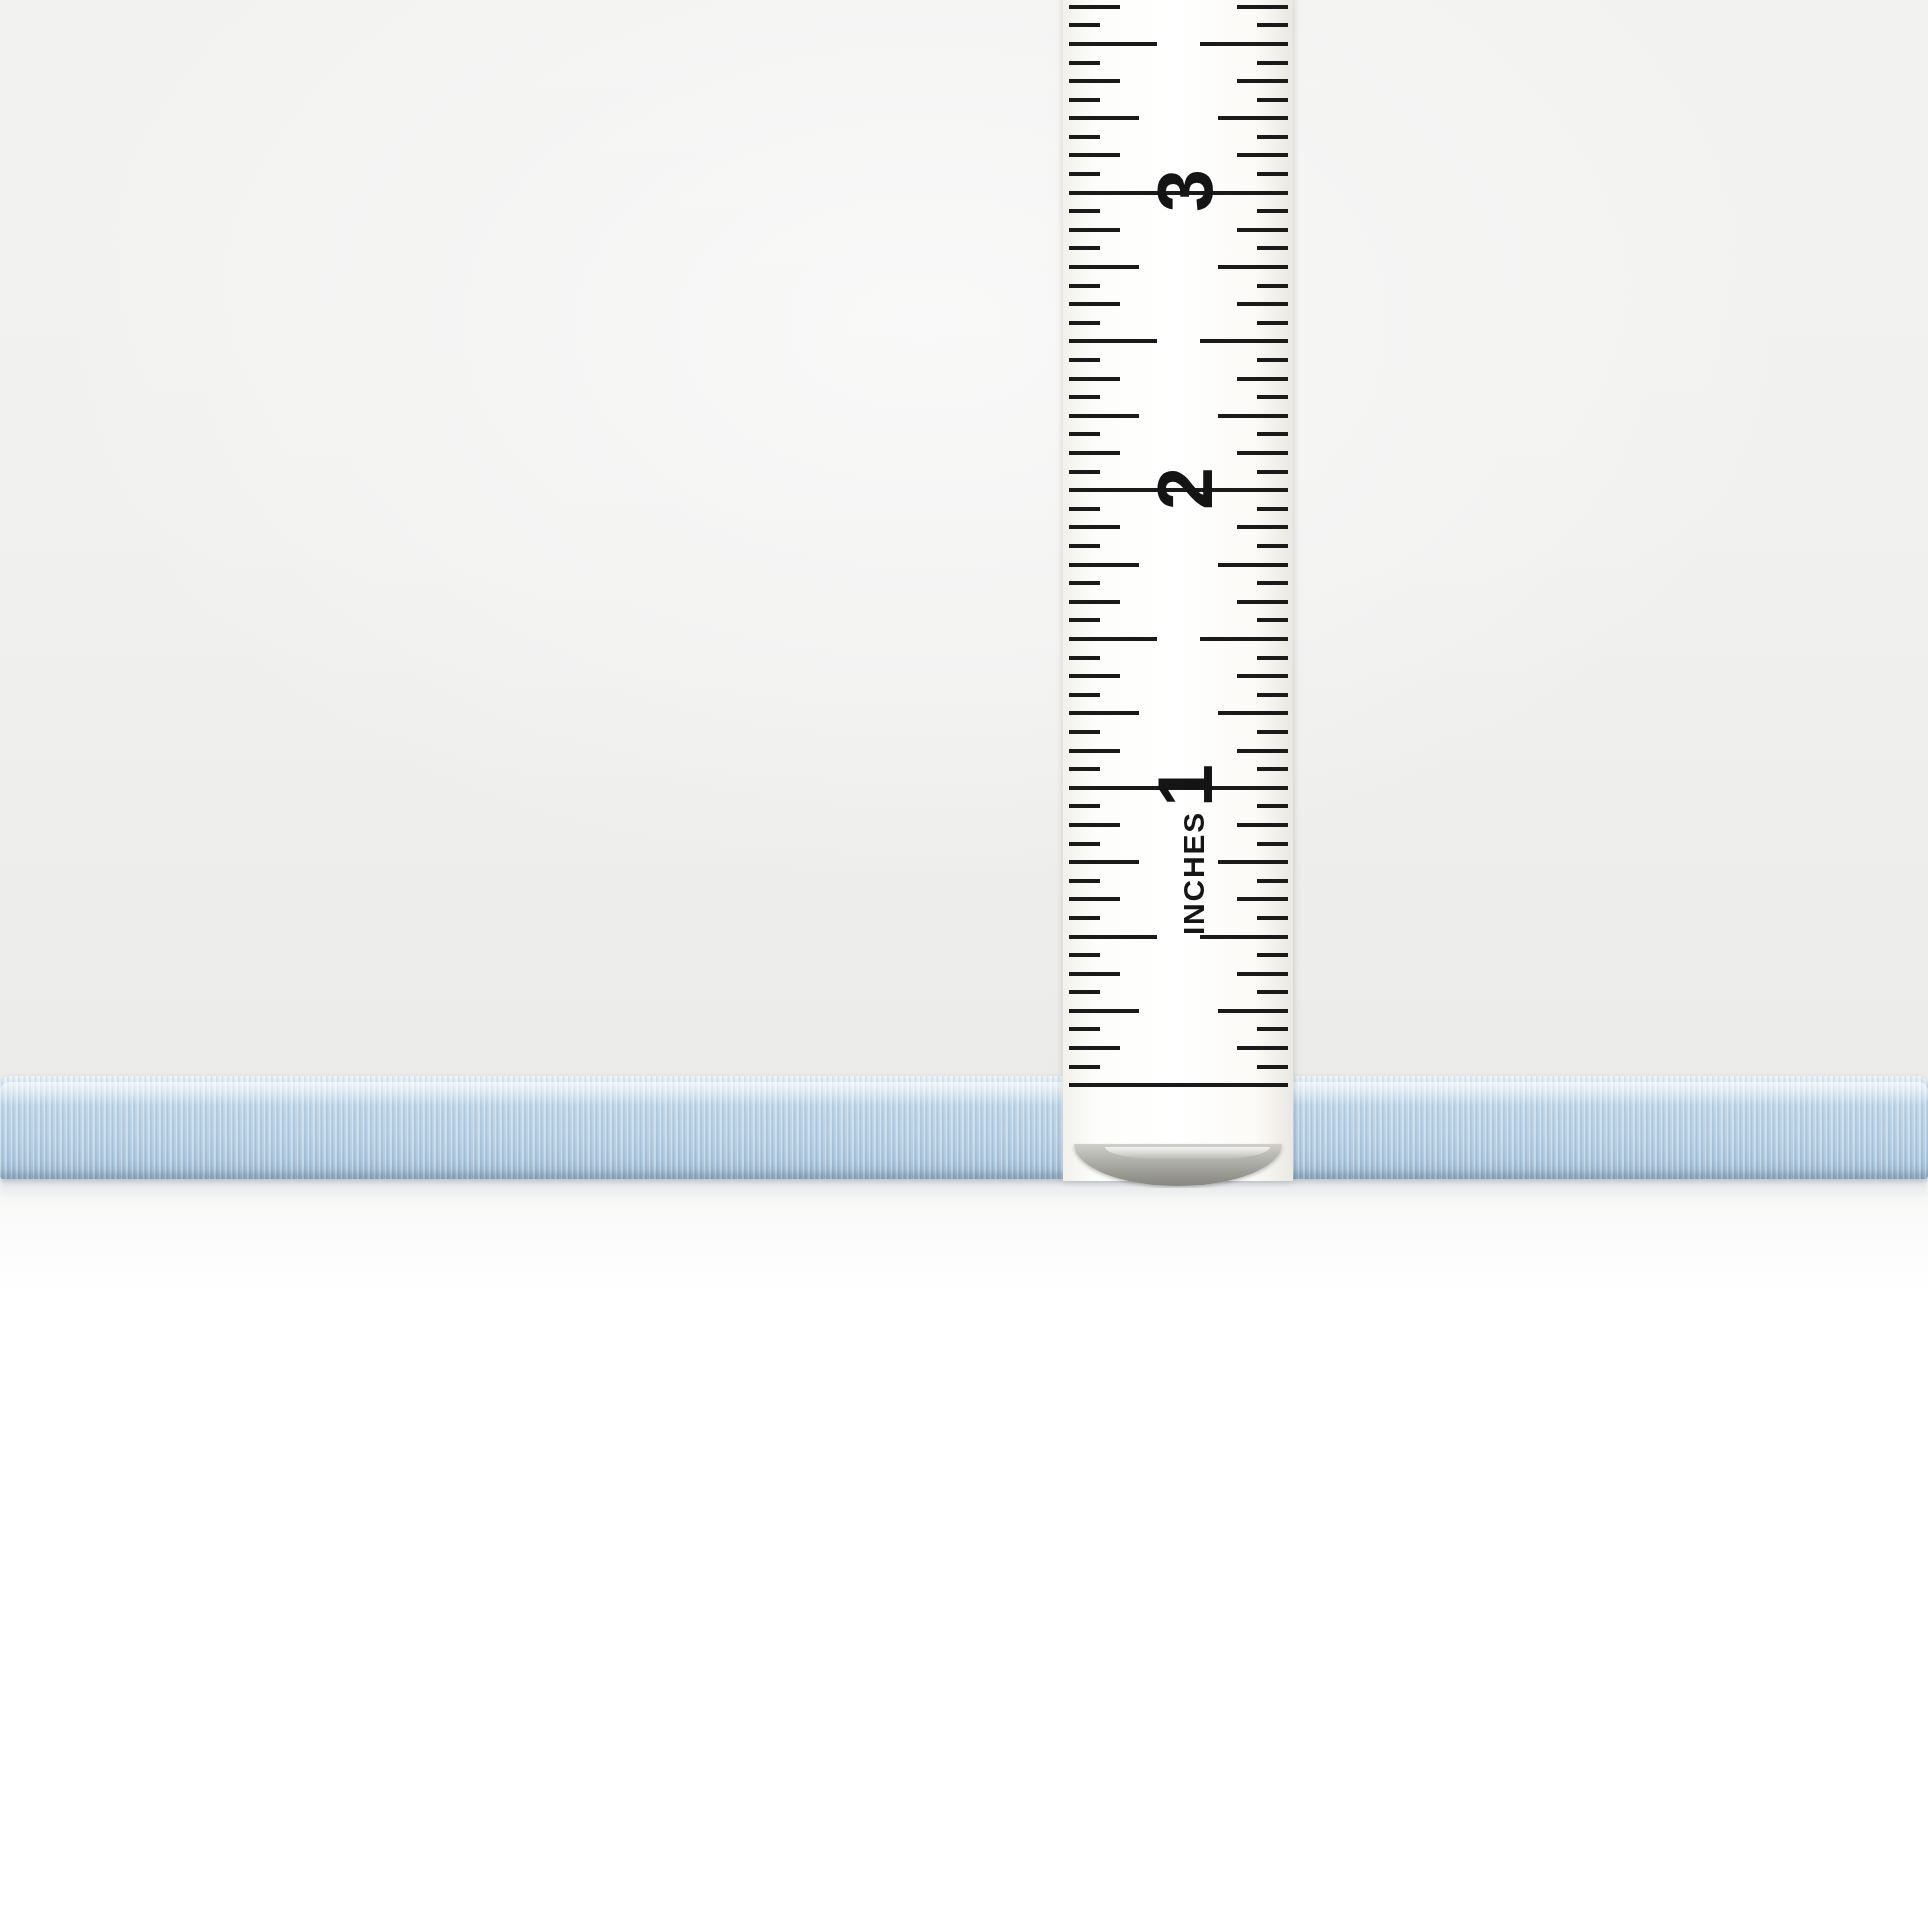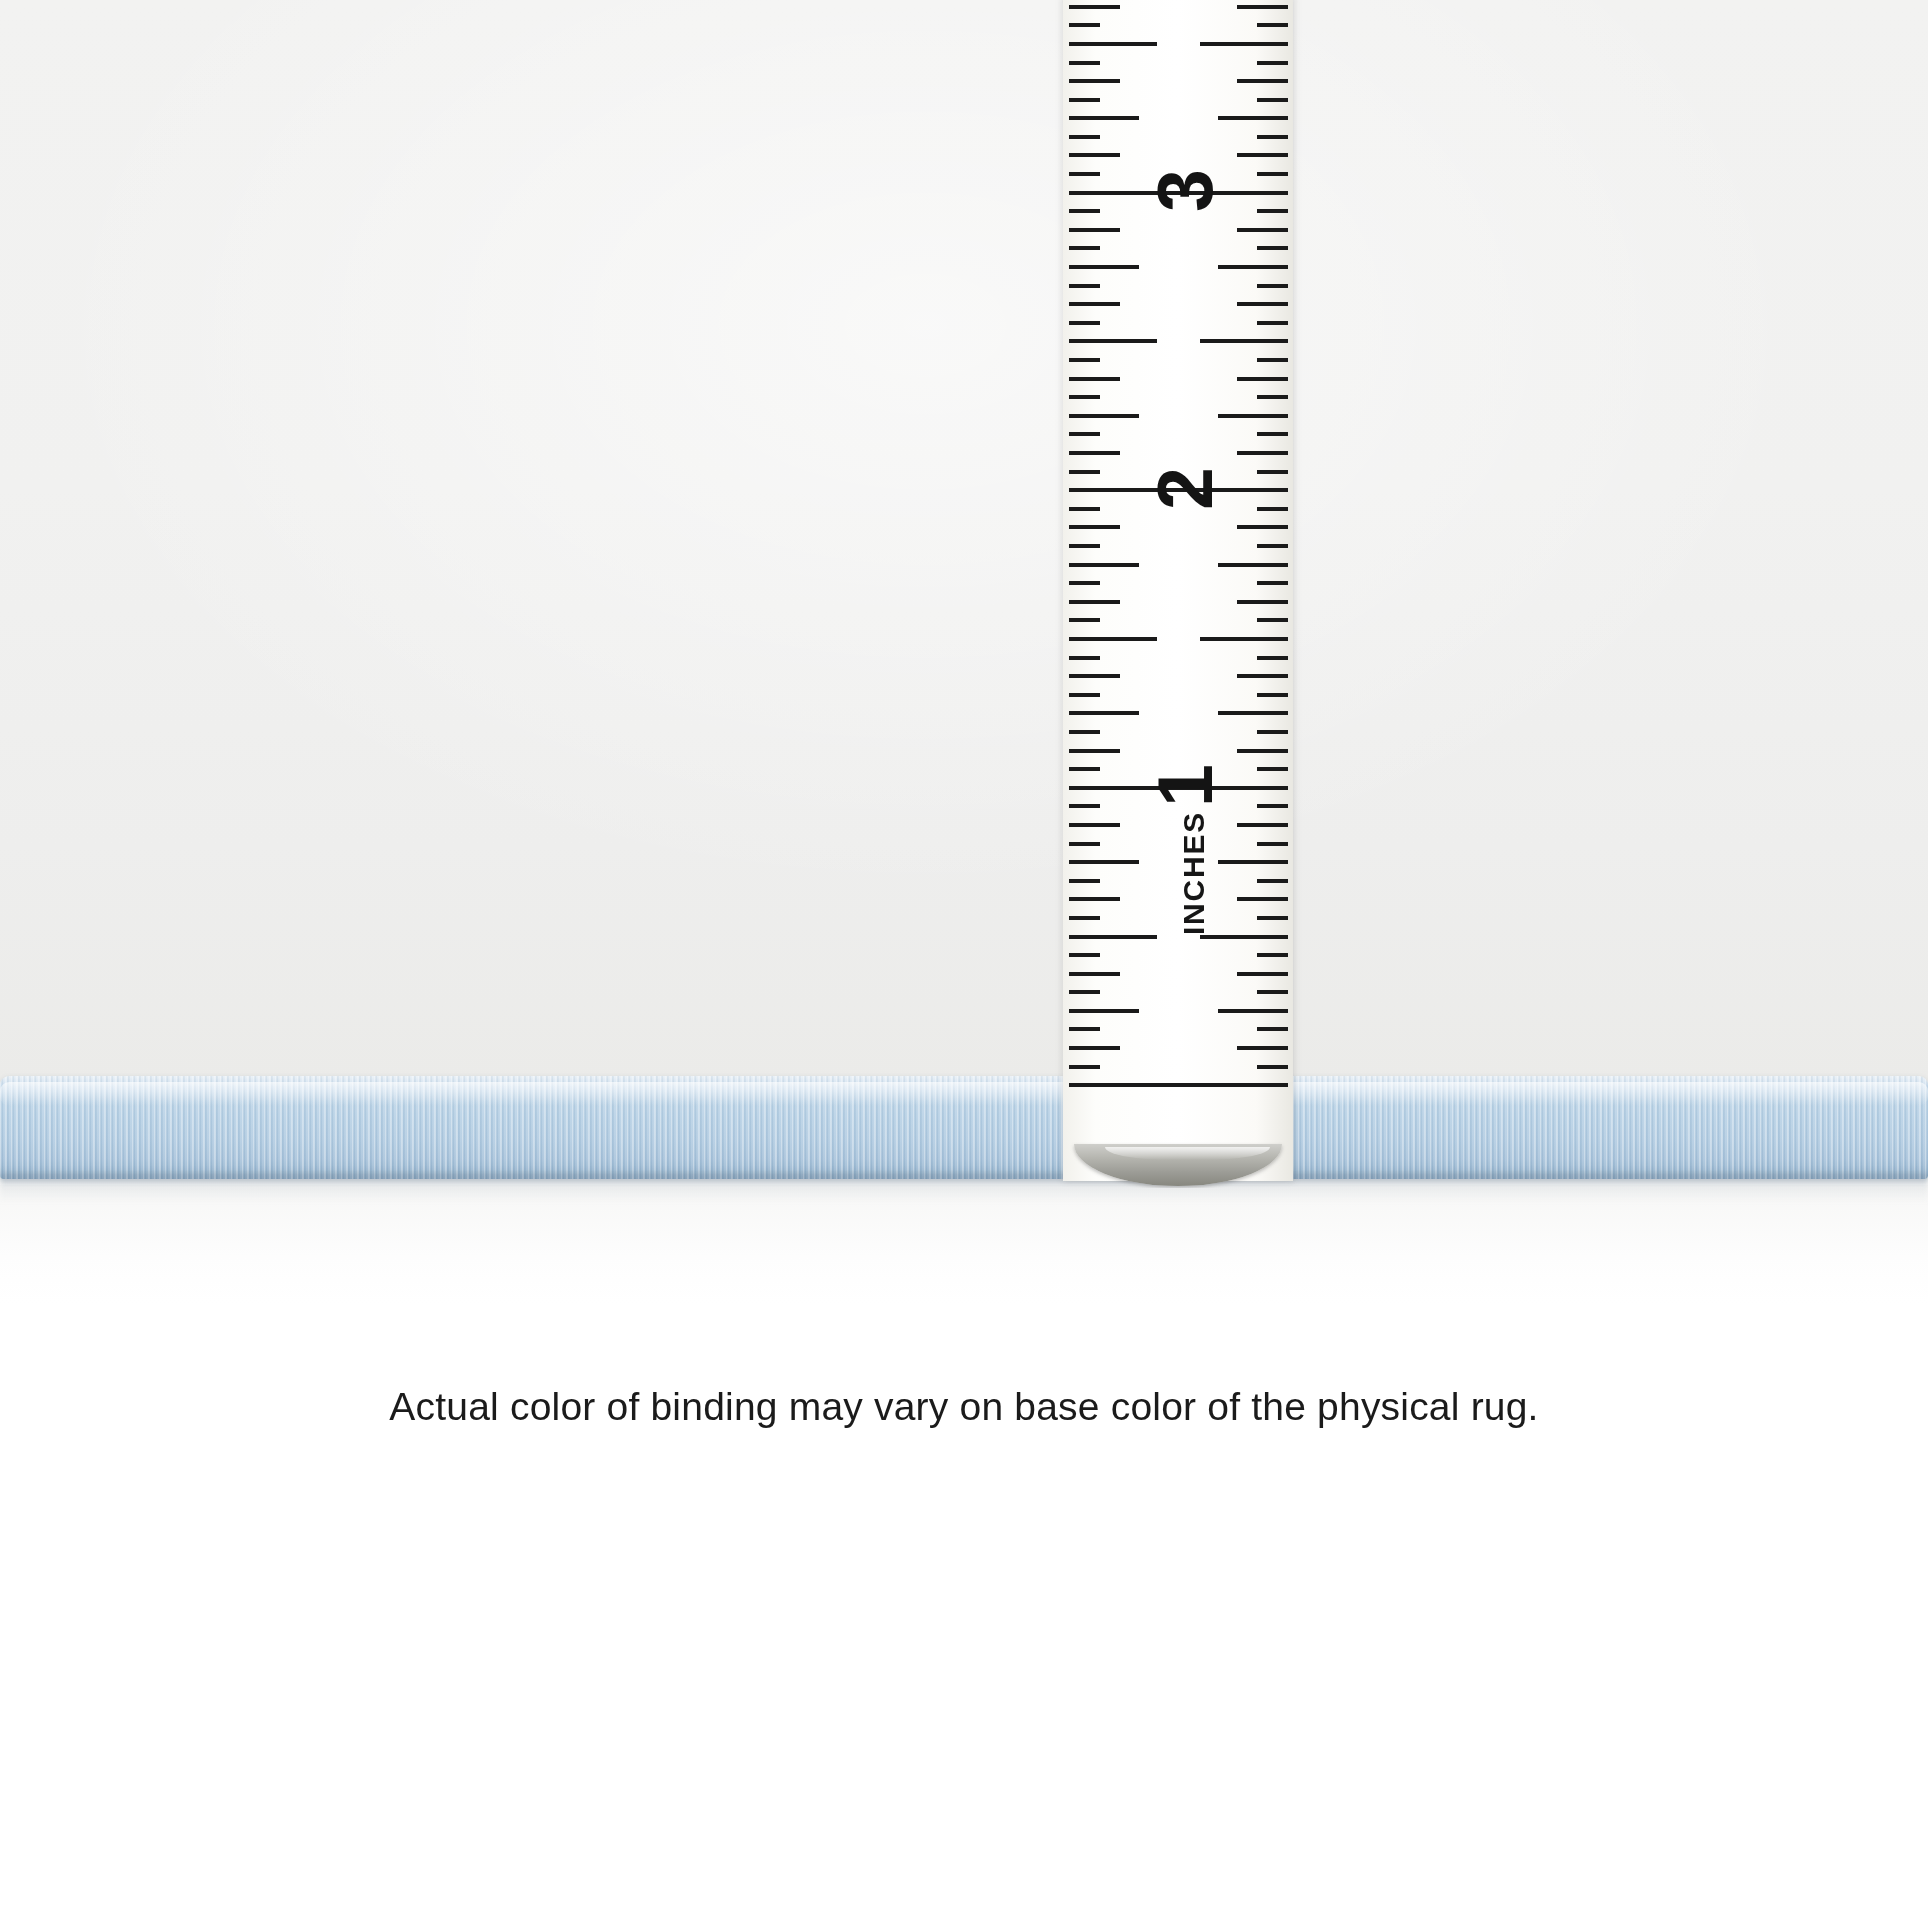--- a/index.html
+++ b/index.html
@@ -355,15 +355,14 @@
 
   <div class="ruler-tip">
     <div class="ruler-tip-metal">
       <div class="ruler-tip-shine"></div>
     </div>
   </div>
 
 </div>
 
 <div class="caption">
-  <span class="line">Actual color of binding may vary on base color of the physical rug.</span>
 </div>
 
 
 </body></html>

